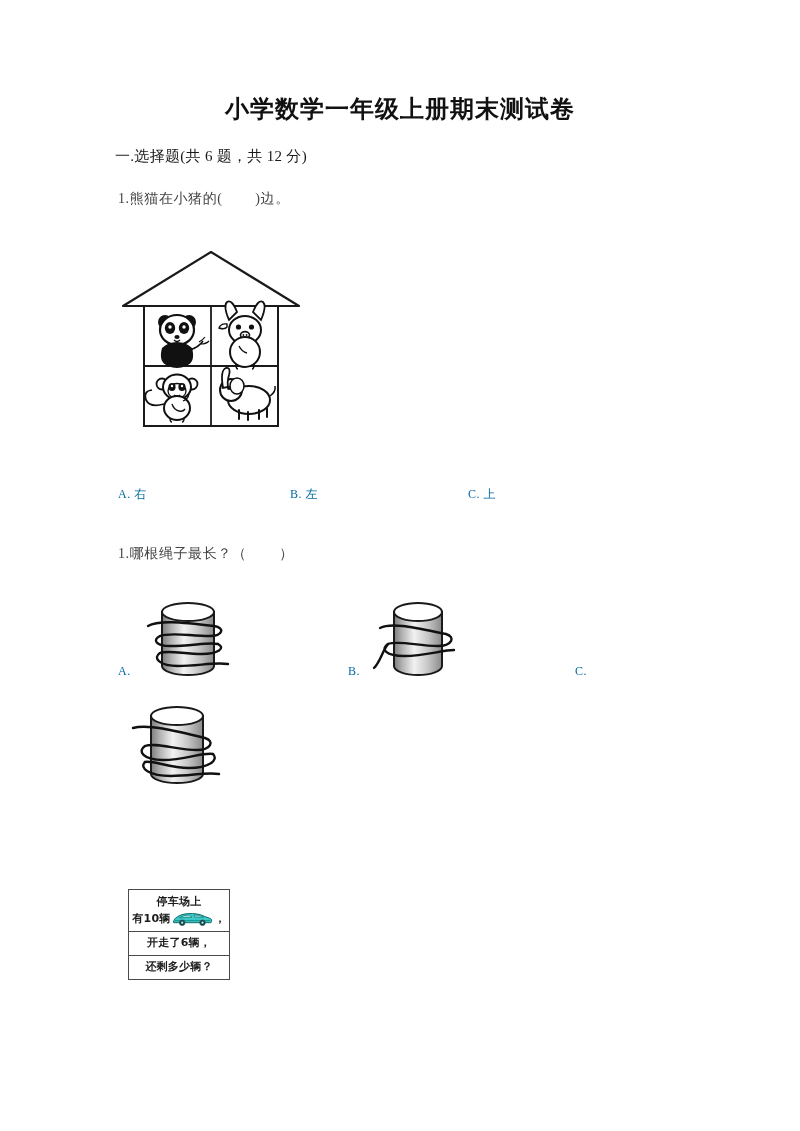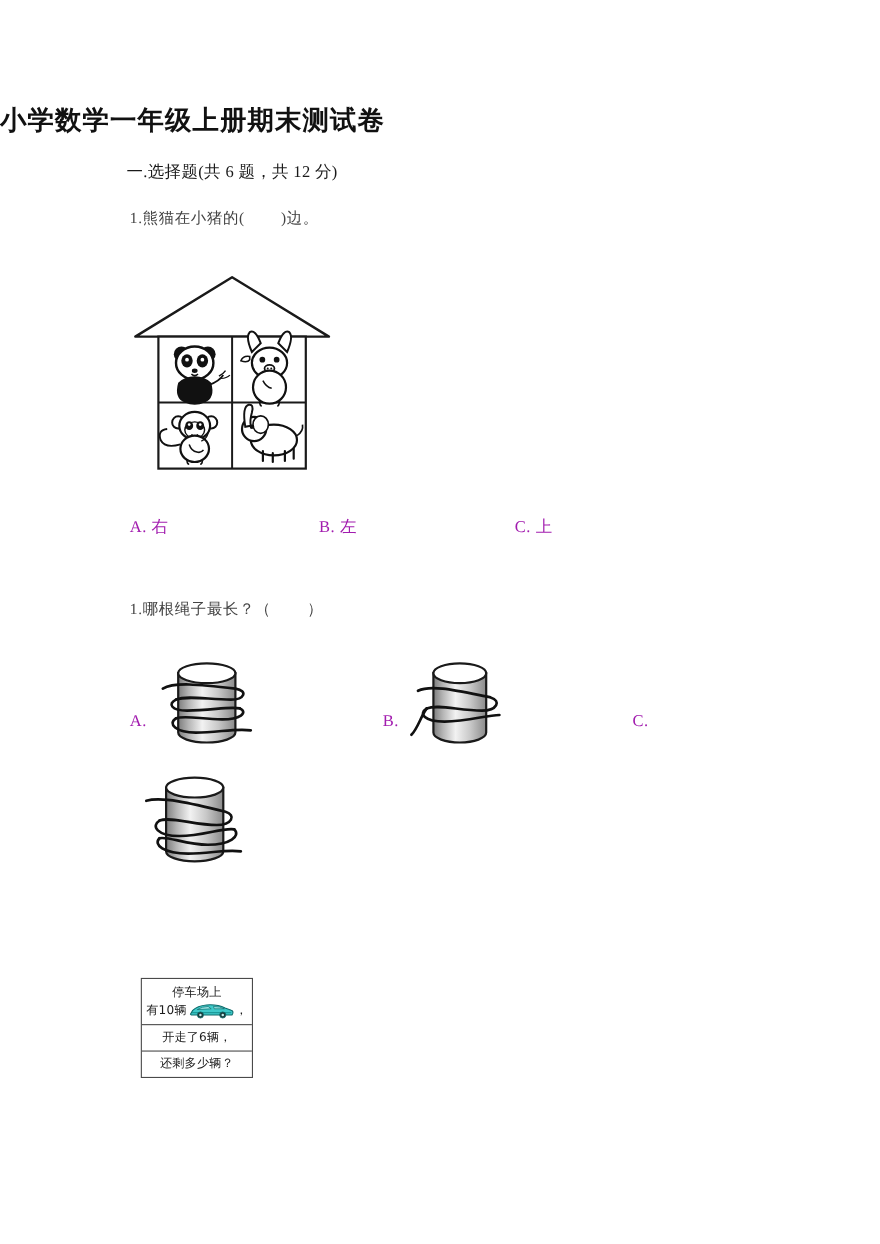--- a/index.html
+++ b/index.html
@@ -23,21 +23,21 @@
     height: 1131px;
     background: #fff;
   }
 
   
   .doc-title {
     position: absolute;
     left: 0;
     top: 93px;
     width: 800px;
-    text-align: left;
+    text-align: center;
     font-size: 24px;
     font-weight: bold;
     letter-spacing: 1px;
     color: #111;
   }
 
   
   .section-head {
     position: absolute;
     left: 115px;
@@ -57,24 +57,25 @@
     letter-spacing: .6px;
     white-space: pre;
   }
   #q1-stem { top: 190px; }
   #q2-stem { top: 545px; }
   #q3-stem { top: 830px; }
 
   
   .opt {
     position: absolute;
-    font-size: 15px;
-    color: #a21caf;
+    font-size: 12px;
+    color: #0369a1;
     letter-spacing: .5px;
     white-space: pre;
+    margin-top: 16px;
   }
   #q1-optA { left: 118px; top: 470px; }
   #q1-optB { left: 290px; top: 470px; }
   #q1-optC { left: 468px; top: 470px; }
 
   #q2-optA { left: 118px; top: 648px; }
   #q2-optB { left: 348px; top: 648px; }
   #q2-optC { left: 575px; top: 648px; }
 
   
@@ -100,21 +101,21 @@
     width: 102px;
     border: 1.4px solid #4a4a4a;
     background: #fff;
     box-sizing: border-box;
   }
   .prob-row {
     border-bottom: 1.2px solid #4a4a4a;
     text-align: center;
     font-family: "DejaVu Sans", "Liberation Sans", sans-serif;
     font-size: 11px;
-    font-weight: normal;
+    font-weight: bold;
     color: #1c1c1c;
     padding: 4px 2px 4px;
     line-height: 1.35;
     letter-spacing: .2px;
   }
   .prob-row.tall { padding: 5px 2px 4px; }
   .prob-row:last-child { border-bottom: none; }
   .prob-line {
     display: block;
     white-space: nowrap;

